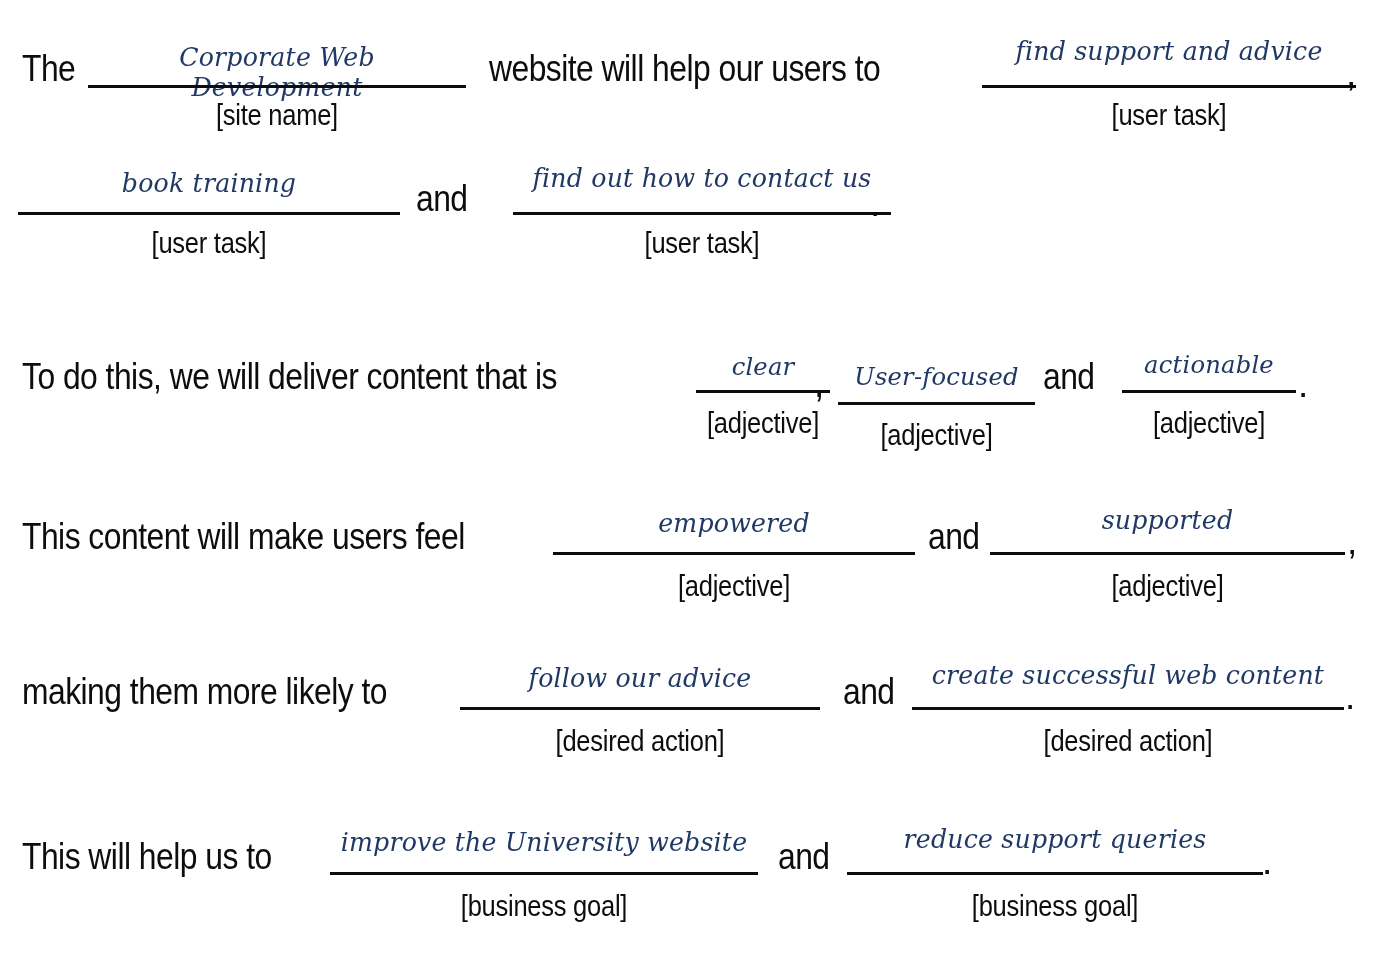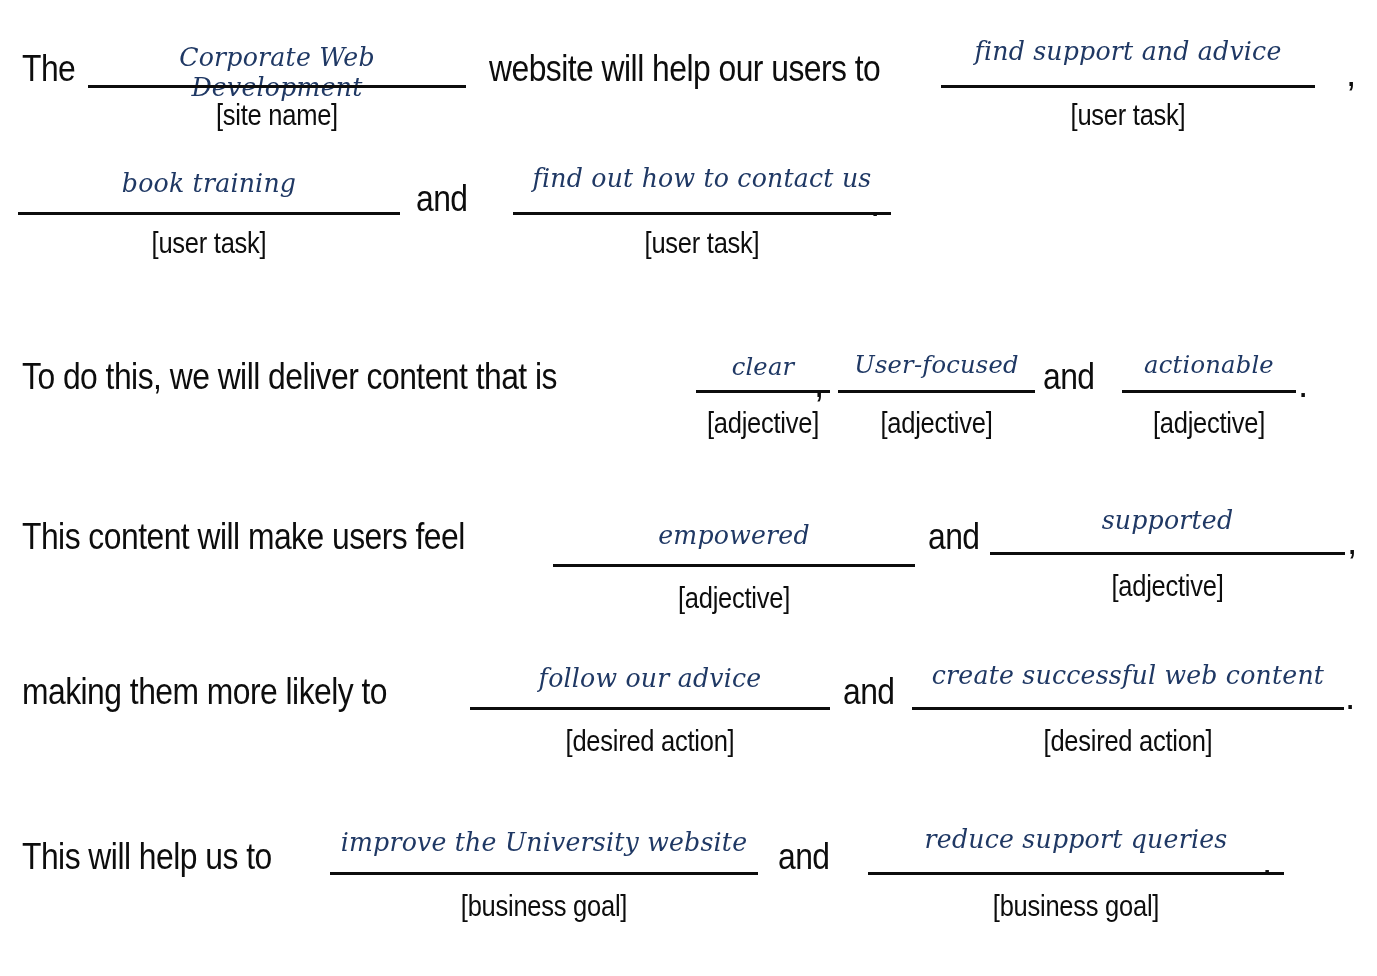--- a/index.html
+++ b/index.html
@@ -93,21 +93,21 @@
   <span class="abs printed" style="left:22px; top:50px;">The</span>
 
   <div class="field" style="left:88px; top:42px; width:378px; height:92px;">
     <span class="hand" style="top:0px; font-size:26px;">Corporate Web Development</span>
     <span class="rule" style="top:43px;"></span>
     <span class="hint" style="top:57px;">[site name]</span>
   </div>
 
   <span class="abs printed" style="left:489px; top:50px;">website will help our users to</span>
 
-  <div class="field" style="left:941px; top:36px; width:374px; height:98px;">
+  <div class="field" style="left:982px; top:36px; width:374px; height:98px;">
     <span class="hand" style="top:0px; font-size:26px;">find support and advice</span>
     <span class="rule" style="top:49px;"></span>
     <span class="hint" style="top:63px;">[user task]</span>
   </div>
   <span class="punct" style="left:1346px; top:55px;">,</span>
 
   <div class="field" style="left:18px; top:168px; width:382px; height:98px;">
     <span class="hand" style="top:0px; font-size:26px;">book training</span>
     <span class="rule" style="top:44px;"></span>
     <span class="hint" style="top:59px;">[user task]</span>
@@ -124,55 +124,55 @@
 
   <span class="abs printed" style="left:22px; top:358px;">To do this, we will deliver content that is</span>
 
   <div class="field" style="left:696px; top:352px; width:134px; height:98px;">
     <span class="hand" style="top:0px; font-size:25px;">clear</span>
     <span class="rule" style="top:38px;"></span>
     <span class="hint" style="top:55px;">[adjective]</span>
   </div>
   <span class="punct" style="left:814px; top:366px;">,</span>
 
-  <div class="field" style="left:838px; top:350px; width:197px; height:100px;">
+  <div class="field" style="left:838px; top:362px; width:197px; height:100px;">
     <span class="hand" style="top:0px; font-size:25px;">User-focused</span>
     <span class="rule" style="top:40px;"></span>
     <span class="hint" style="top:57px;">[adjective]</span>
   </div>
 
   <span class="abs printed small-and" style="left:1043px; top:358px;">and</span>
 
   <div class="field" style="left:1122px; top:350px; width:174px; height:100px;">
     <span class="hand" style="top:0px; font-size:25px;">actionable</span>
     <span class="rule" style="top:40px;"></span>
     <span class="hint" style="top:57px;">[adjective]</span>
   </div>
   <span class="punct" style="left:1298px; top:366px;">.</span>
 
   <span class="abs printed" style="left:22px; top:518px;">This content will make users feel</span>
 
-  <div class="field" style="left:553px; top:520px; width:362px; height:100px;">
+  <div class="field" style="left:553px; top:508px; width:362px; height:100px;">
     <span class="hand" style="top:0px; font-size:26px;">empowered</span>
     <span class="rule" style="top:44px;"></span>
     <span class="hint" style="top:62px;">[adjective]</span>
   </div>
 
   <span class="abs printed small-and" style="left:928px; top:518px;">and</span>
 
   <div class="field" style="left:990px; top:505px; width:355px; height:103px;">
     <span class="hand" style="top:0px; font-size:26px;">supported</span>
     <span class="rule" style="top:47px;"></span>
     <span class="hint" style="top:65px;">[adjective]</span>
   </div>
   <span class="punct" style="left:1347px; top:523px;">,</span>
 
   <span class="abs printed" style="left:22px; top:673px;">making them more likely to</span>
 
-  <div class="field" style="left:470px; top:663px; width:360px; height:103px;">
+  <div class="field" style="left:460px; top:663px; width:360px; height:103px;">
     <span class="hand" style="top:0px; font-size:26px;">follow our advice</span>
     <span class="rule" style="top:44px;"></span>
     <span class="hint" style="top:62px;">[desired action]</span>
   </div>
 
   <span class="abs printed small-and" style="left:843px; top:673px;">and</span>
 
   <div class="field" style="left:912px; top:660px; width:432px; height:106px;">
     <span class="hand" style="top:0px; font-size:26px;">create successful web content</span>
     <span class="rule" style="top:47px;"></span>
@@ -183,20 +183,20 @@
   <span class="abs printed" style="left:22px; top:838px;">This will help us to</span>
 
   <div class="field" style="left:330px; top:827px; width:428px; height:104px;">
     <span class="hand" style="top:0px; font-size:26px;">improve the University website</span>
     <span class="rule" style="top:45px;"></span>
     <span class="hint" style="top:63px;">[business goal]</span>
   </div>
 
   <span class="abs printed small-and" style="left:778px; top:838px;">and</span>
 
-  <div class="field" style="left:868px; top:824px; width:416px; height:107px;text-decoration:underline;">
+  <div class="field" style="left:847px; top:824px; width:416px; height:107px;text-decoration:underline;">
     <span class="hand" style="top:0px; font-size:26px;">reduce support queries</span>
     <span class="rule" style="top:48px;"></span>
     <span class="hint" style="top:66px;">[business goal]</span>
   </div>
   <span class="punct" style="left:1262px; top:843px;">.</span>
 
 </div>
 
 </body></html>

